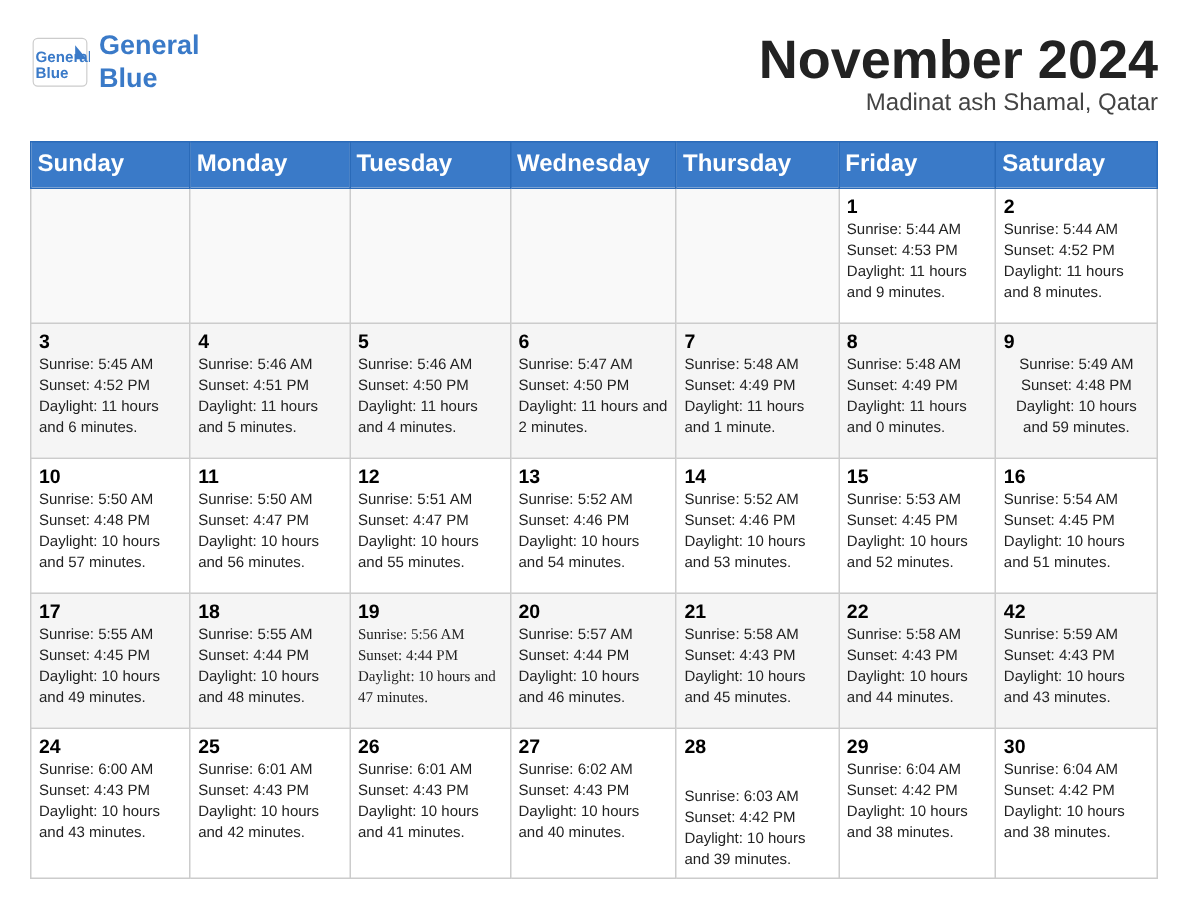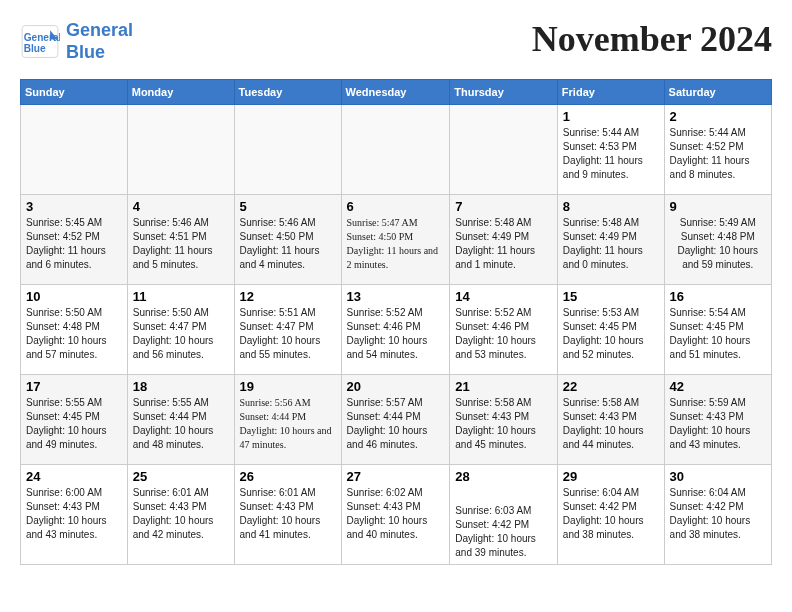--- a/index.html
+++ b/index.html
@@ -26,21 +26,20 @@
       font-weight: bold;
       color: #333;
       line-height: 1.2;
     }
     .logo-icon {
       width: 40px;
       height: 35px;
     }
     .title-block {
       text-align: right;
-      font-family: Liberation Serif, serif;
     }
     .month-title {
       font-size: 36px;
       font-weight: bold;
       color: #222;
       line-height: 1.1;
     }
     .location-title {
       font-size: 16px;
       color: #444;
@@ -48,21 +47,21 @@
     .calendar {
       width: 100%;
       border-collapse: collapse;
       font-size: 10.5px;
     }
     .calendar thead th {
       background-color: #3a7ac8;
       color: #fff;
       padding: 6px 4px;
       text-align: left;
-      font-size: 11px;
+      font-size: 16px;
       font-weight: bold;
       border: 1px solid #2a6ab8;
     }
     .calendar tbody td {
       vertical-align: top;
       border: 1px solid #ccc;
       padding: 4px 5px;
       height: 90px;
       width: 113px;
       background: #fff;
@@ -98,20 +97,21 @@
     </svg>
     <div>
       <div class="logo-text">
         <span style="color:#3a7ac8;">General</span><br>
         <span style="color:#3a7ac8;">Blue</span>
       </div>
     </div>
   </div>
   <div class="title-block">
     <div class="month-title">November 2024</div>
+    <div class="location-title">Madinat ash Shamal, Qatar</div>
   </div>
 </div>
 
 <table class="calendar">
   <thead>
     <tr>
     <th>Sunday</th>
         <th>Monday</th>
         <th>Tuesday</th>
         <th>Wednesday</th>
@@ -154,21 +154,21 @@
 Daylight: 11 hours and 5 minutes.</div>
         </td>
         <td>
           <span class="day-num">5</span>
           <div class="day-info" style="white-space: pre-line;">Sunrise: 5:46 AM
 Sunset: 4:50 PM
 Daylight: 11 hours and 4 minutes.</div>
         </td>
         <td>
           <span class="day-num">6</span>
-          <div class="day-info" style="white-space: pre-line; font-family: Liberation Serif, serif;">Sunrise: 5:47 AM
+          <div class="day-info" style="white-space: pre-line;">Sunrise: 5:47 AM
 Sunset: 4:50 PM
 Daylight: 11 hours and 2 minutes.</div>
         </td>
         <td>
           <span class="day-num">7</span>
           <div class="day-info" style="white-space: pre-line;">Sunrise: 5:48 AM
 Sunset: 4:49 PM
 Daylight: 11 hours and 1 minute.</div>
         </td>
         <td>

